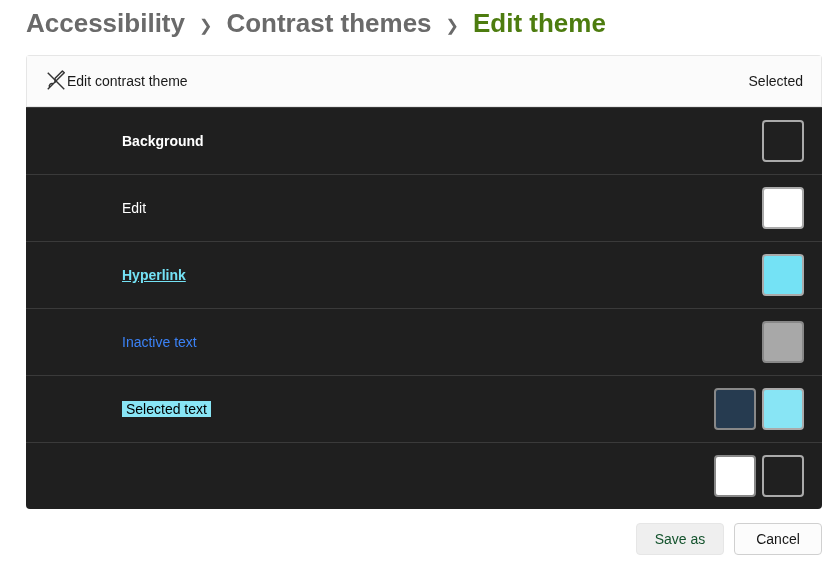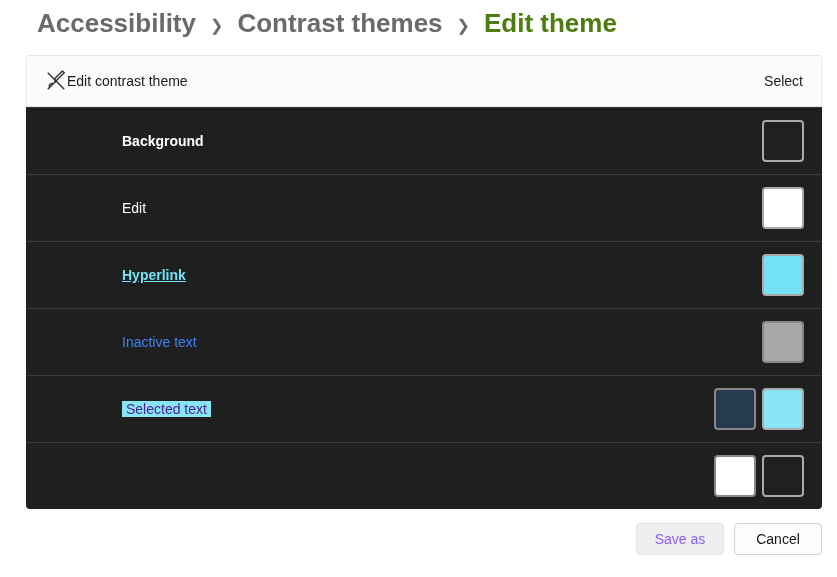--- a/index.html
+++ b/index.html
@@ -8,21 +8,21 @@
     background: #ffffff;
     width: 837px;
     height: 577px;
     overflow: hidden;
     font-size: 14px;
   }
   .breadcrumb {
     display: flex;
     align-items: center;
     gap: 14px;
-    padding: 8px 26px 16px 37px;
+    padding: 8px 26px 16px 26px;
   }
   .breadcrumb .crumb {
     font-size: 26px;
     font-weight: 600;
     color: #6a6a6a;
     cursor: pointer;
   }
   .breadcrumb .crumb:last-child {
     color: #4d7c0f;
     cursor: default;
@@ -87,21 +87,21 @@
     height: 42px;
     border-radius: 4px;
     border: 2px solid #aaa;
     cursor: pointer;
   }
   
   .lbl-background  { color: #ffffff; font-weight: 600; }
   .lbl-text        { color: #ffffff; }
   .lbl-hyperlink   { color: #74e2f5; text-decoration: underline; font-weight: 600; }
   .lbl-inactive    { color: #3b82f6; }
-  .lbl-selected    { color: #4c1d95; background: #88e5f5; padding: 0 4px; }
+  .lbl-selected    { color: #000000; background: #88e5f5; padding: 0 4px; }
   .lbl-button {
     color: #ffffff;
     border: 1.5px solid #ffffff;
     border-radius: 4px;
     padding: 8px 16px;
     display: inline-block;
     flex: 0 0 auto;
   }
   .row .spacer { flex: 1 1 auto; }
 
@@ -121,21 +121,21 @@
     border: 1px solid transparent;
     background: #f3f3f3;
   }
   .btn.secondary {
     background: #fcfcfc;
     border: 1px solid #d0d0d0;
     color: #171717;
   }
   .btn.disabled {
     background: #efefef;
-    color: #8b5cf6;
+    color: #14532d;
     border: 1px solid #e6e6e6;
     cursor: default;
   }
 </style>
 </head>
 <body>
 
 <nav class="breadcrumb">
   <span class="crumb">Accessibility</span>
   <span class="chevron">❯</span>
@@ -149,21 +149,21 @@
   <div class="panel-header">
     <svg class="panel-header-icon" viewBox="0 0 24 24" fill="none" stroke="currentColor" stroke-width="1.6">
       <path d="M3 21 L12 12"></path>
       <path d="M11 13 L13 11 L21 3 L19 1 L11 9 Z" stroke-linejoin="round"></path>
       <path d="M5 19 a3 3 0 0 1 4 -4"></path>
       <line x1="3" y1="3" x2="21" y2="21"></line>
     </svg>
     <div class="panel-header-text">
       <div class="panel-header-title">Edit contrast theme</div>
     </div>
-    <div class="panel-header-right">Select</div>
+    <div class="panel-header-right">Selected</div>
   </div>
 
   <div class="row">
     <span class="row-label lbl-background">Background</span>
     <div class="swatches">
       <div class="swatch" style="background:#202020;border-color:#aaaaaa;"></div>
     </div>
   </div>
 
   <div class="row">

